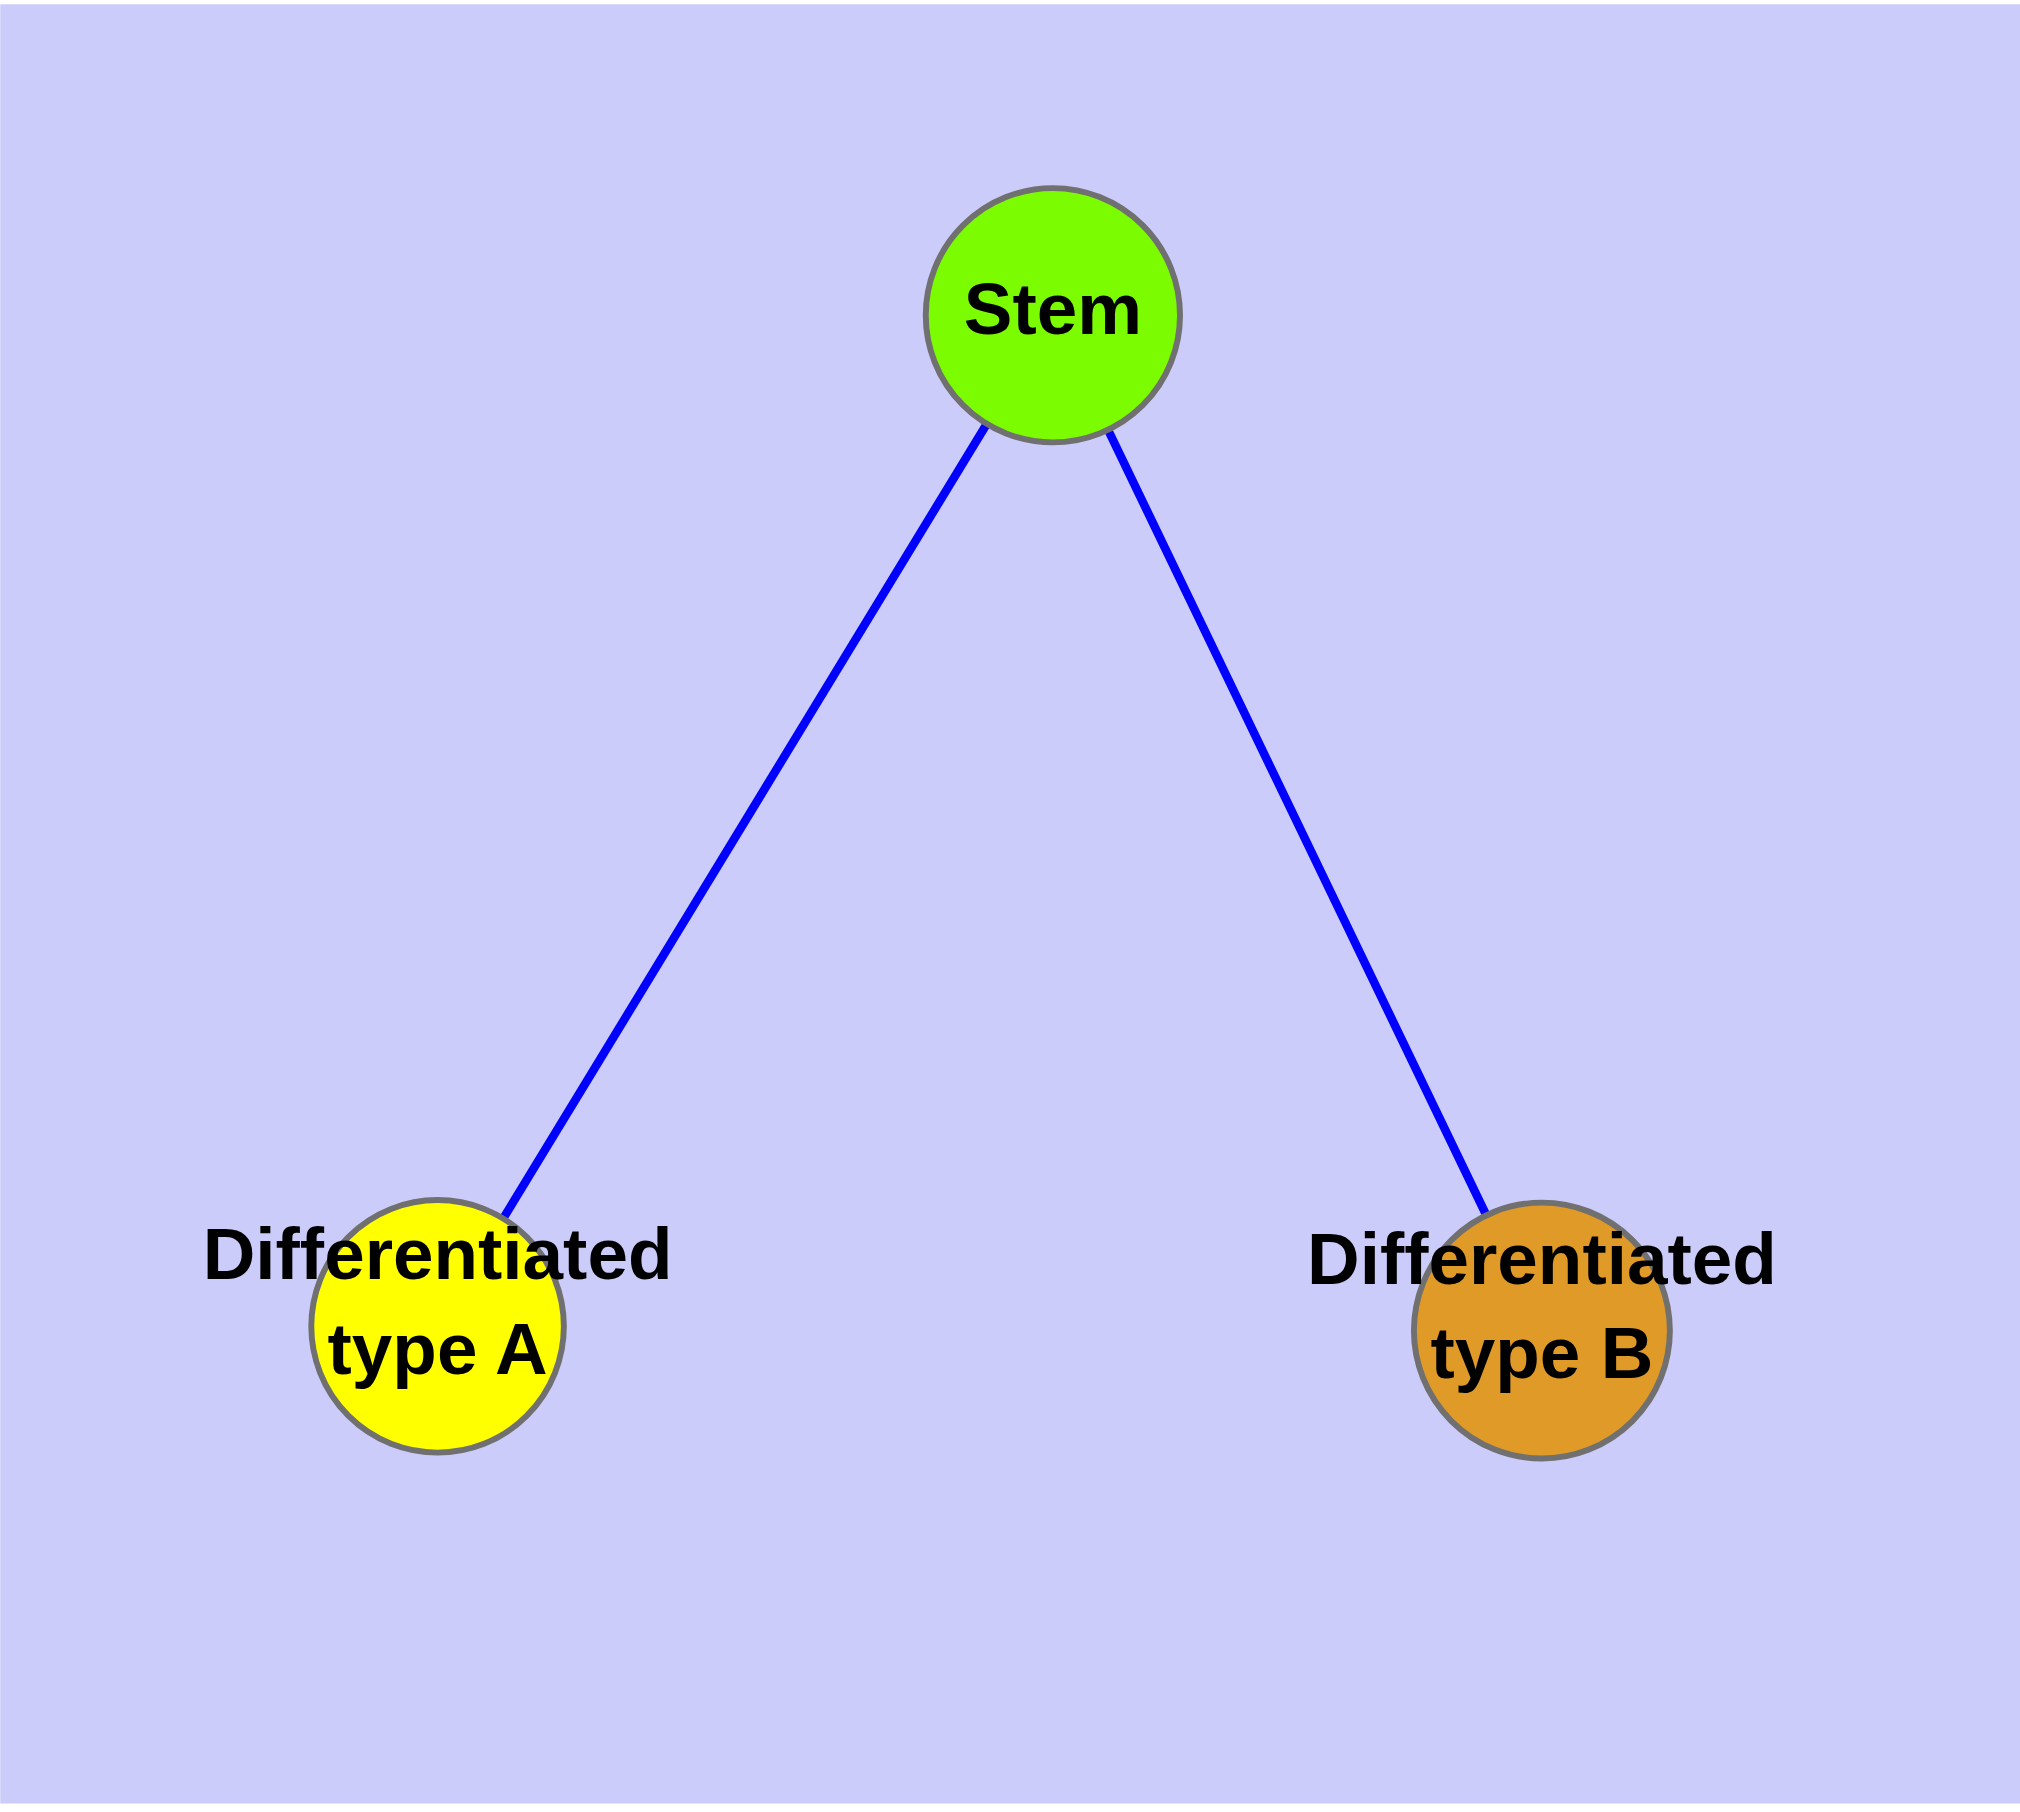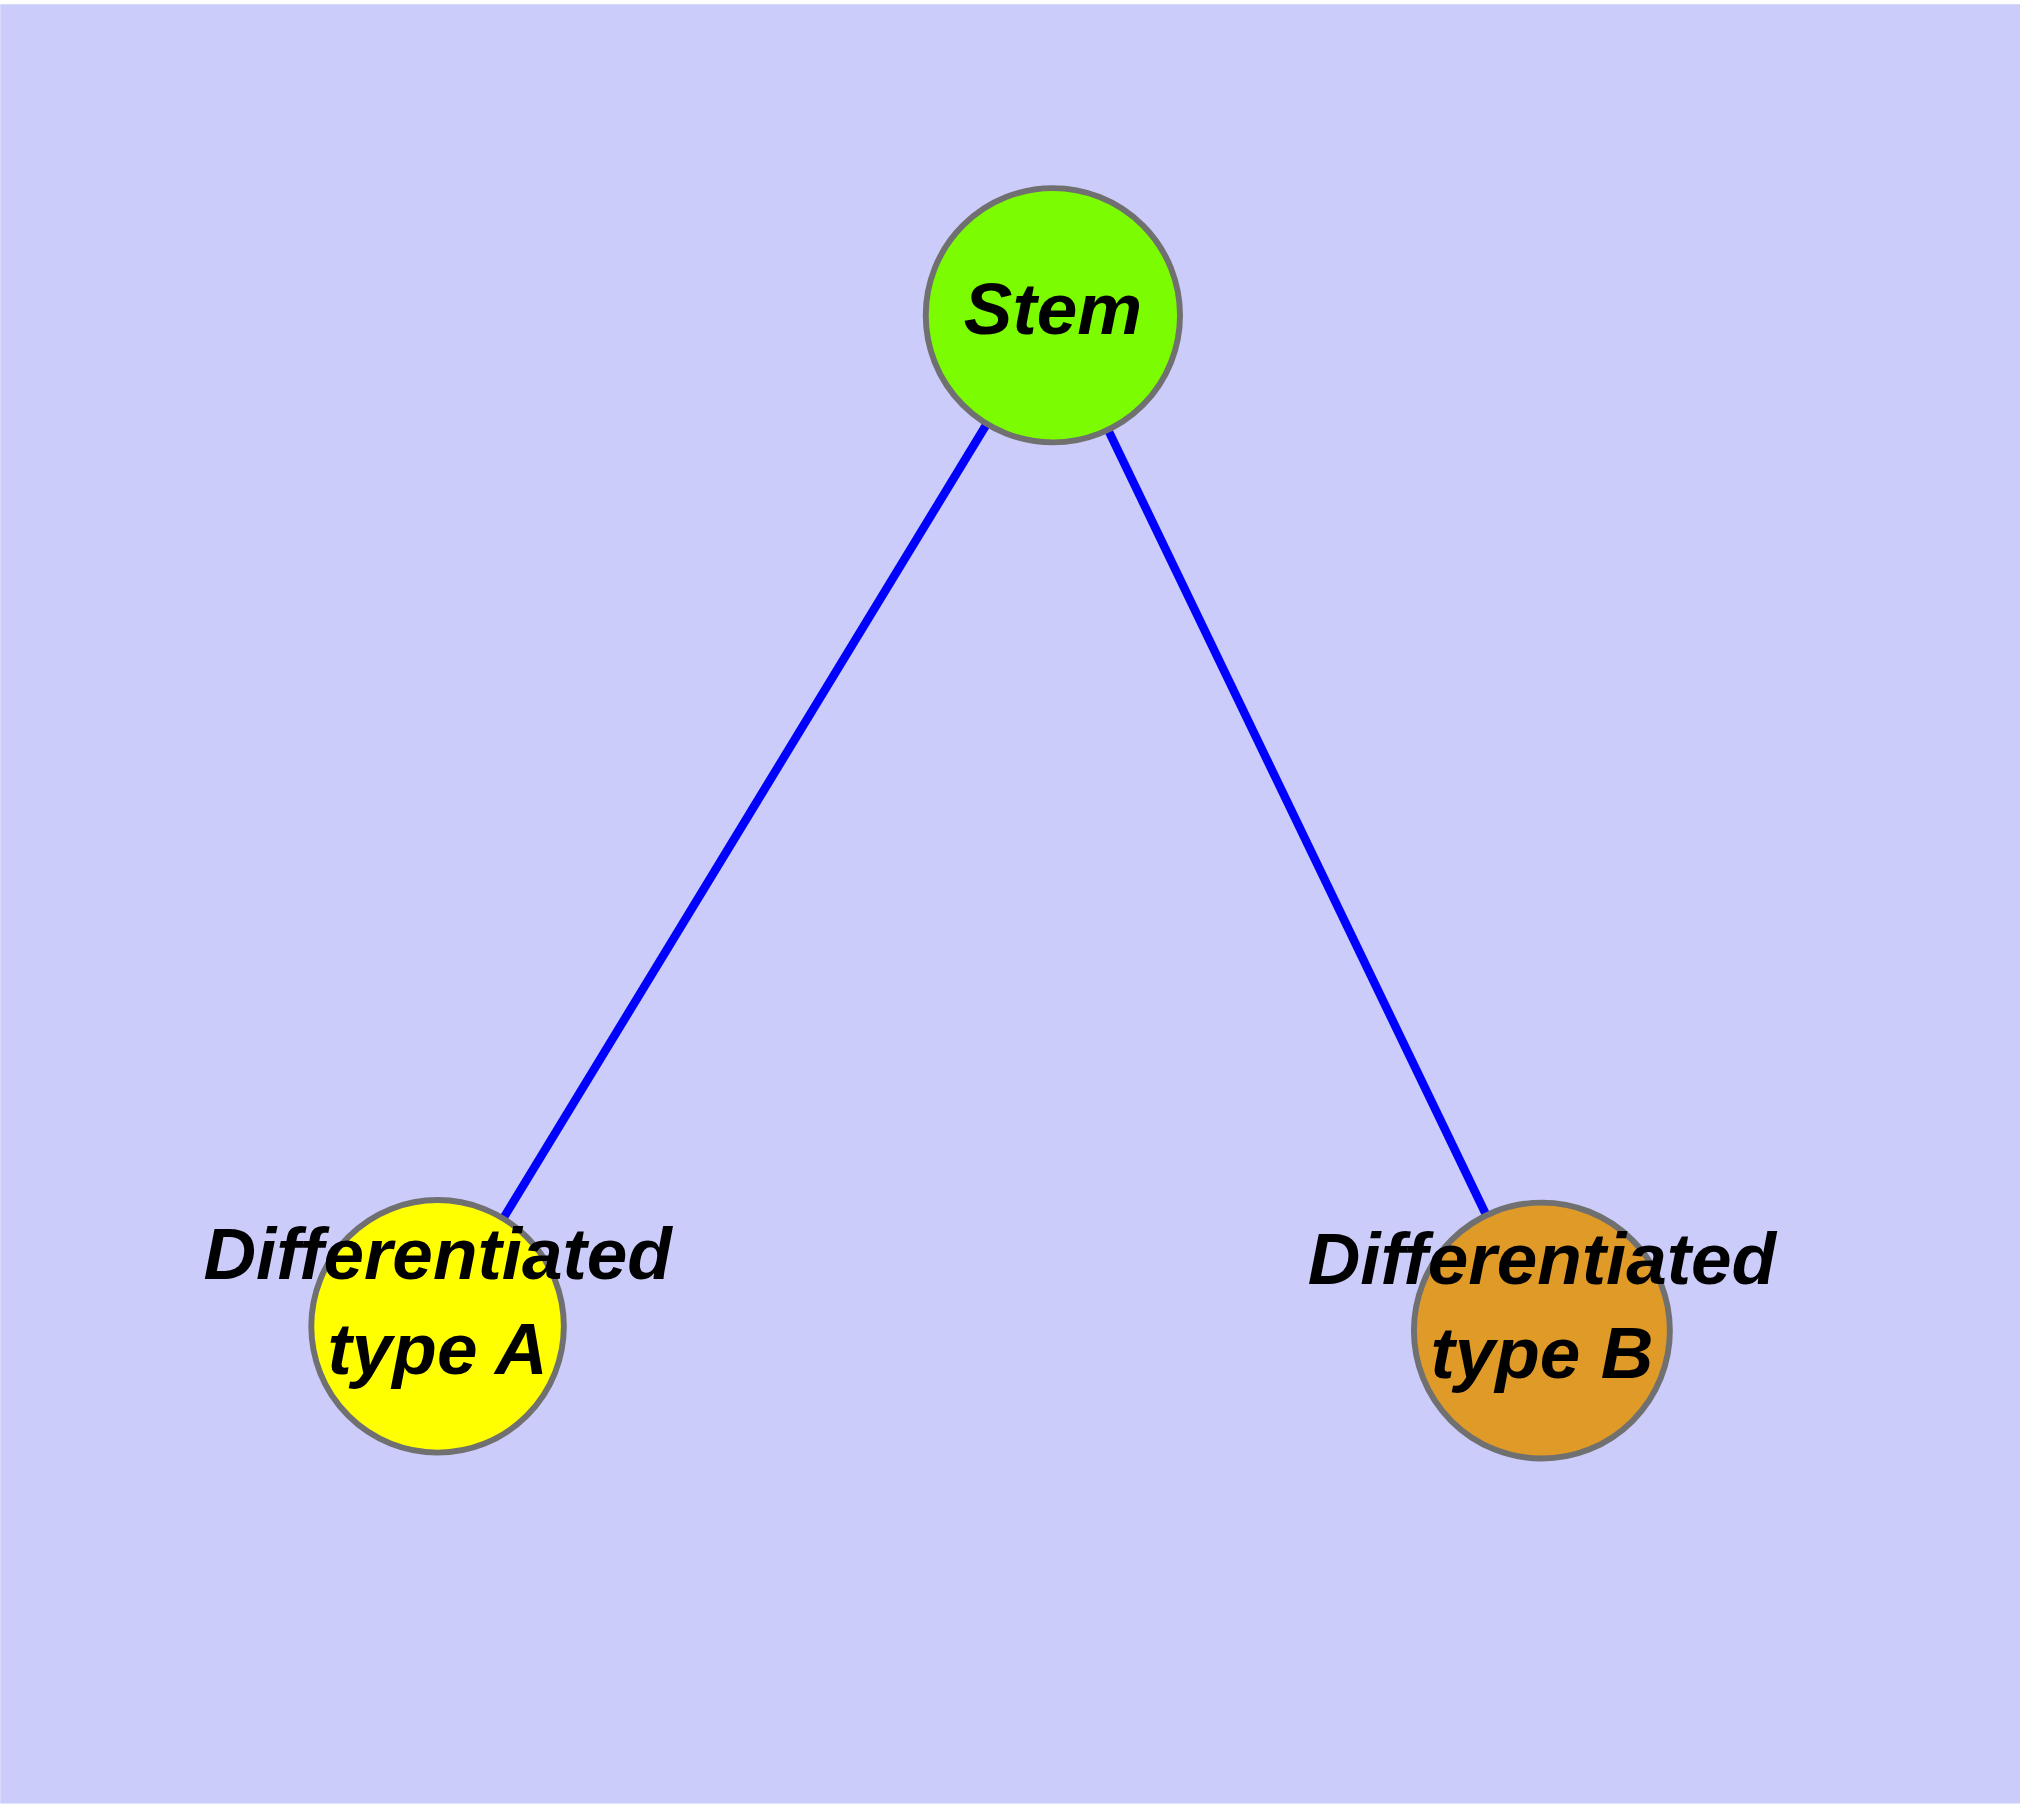--- a/index.html
+++ b/index.html
@@ -10,21 +10,20 @@
   body {
     width: 2021px;
     height: 1812px;
     overflow: hidden;
     font-family: "Liberation Sans", sans-serif;
   }
   #graph-canvas {
     position: relative;
     width: 2021px;
     height: 1584px;
-    font-style: italic;
   }
   #graph-svg {
     display: block;
     width: 2021px;
     height: 1812px;
   }
   .node-label {
     font-family: "Liberation Sans", sans-serif;
     font-weight: bold;
     fill: #000000;

